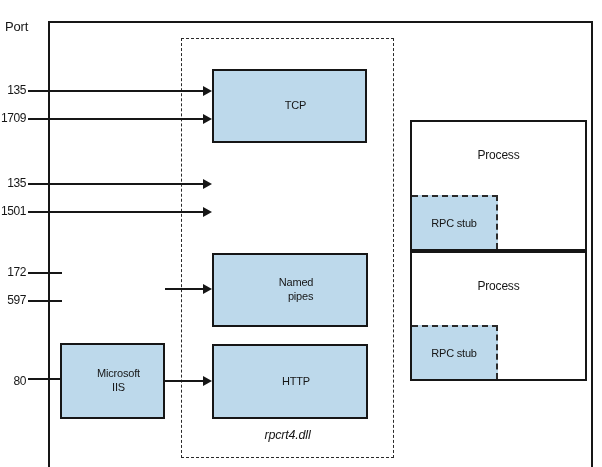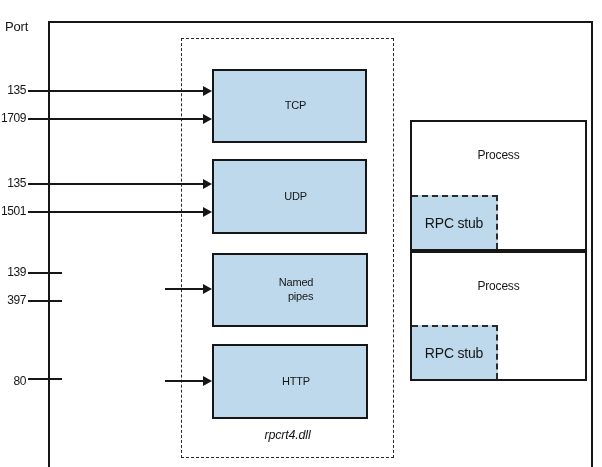--- a/index.html
+++ b/index.html
@@ -60,21 +60,21 @@
     position:absolute;left:0;top:26px;width:100%;
     text-align:center;font-size:12px;letter-spacing:-0.2px;
   }
   .rpc-stub{
     position:absolute;left:0;bottom:0;width:84px;height:52px;
     background:var(--box-fill);
     border-top:2px dashed #2a2a2a;
     border-right:2px dashed #2a2a2a;
     box-sizing:content-box;
     display:flex;align-items:center;justify-content:center;
-    font-size:14px;letter-spacing:-0.2px;
+    font-size:11px;letter-spacing:-0.2px;
   }
   .port-label{
     position:absolute;left:0;width:26px;
     text-align:right;font-size:12px;letter-spacing:-0.4px;
   }
   .hline{
     position:absolute;height:2px;background:var(--border-color);
   }
   .arrowhead{
     position:absolute;width:0;height:0;
@@ -89,25 +89,26 @@
 <div class="canvas">
 
   <div class="port-axis">Port</div>
 
   <div class="outer-box"></div>
 
   <div class="dashed-box"></div>
   <div class="dll-label">rpcrt4.dll</div>
 
   <div class="bluebox proto-tcp">TCP</div>
-  <div class="bluebox proto-udp">UDP</div>
   <div class="bluebox proto-named">Named
 pipes</div>
   <div class="bluebox proto-http">HTTP</div>
 
+  <div class="bluebox svc-iis">Microsoft
+IIS</div>
 
   <div class="process-box process-1">
     <div class="process-label">Process</div>
     <div class="rpc-stub">RPC stub</div>
   </div>
   <div class="process-box process-2">
     <div class="process-label">Process</div>
     <div class="rpc-stub">RPC stub</div>
   </div>
 
@@ -120,24 +121,24 @@
   <div class="arrowhead" style="left:203px;top:98px"></div>
 
   <div class="port-label" style="top:160px">135</div>
   <div class="hline" style="left:28px;top:167px;width:176px"></div>
   <div class="arrowhead" style="left:203px;top:163px"></div>
 
   <div class="port-label" style="top:188px">1501</div>
   <div class="hline" style="left:28px;top:195px;width:176px"></div>
   <div class="arrowhead" style="left:203px;top:191px"></div>
 
-  <div class="port-label" style="top:249px">139</div>
+  <div class="port-label" style="top:249px">172</div>
   <div class="hline" style="left:28px;top:256px;width:34px"></div>
 
-  <div class="port-label" style="top:277px">397</div>
+  <div class="port-label" style="top:277px">597</div>
   <div class="hline" style="left:28px;top:284px;width:34px"></div>
 
   <div class="port-label" style="top:358px">80</div>
   <div class="hline" style="left:28px;top:362px;width:34px"></div>
 
   <div class="hline" style="left:165px;top:272px;width:40px"></div>
   <div class="arrowhead" style="left:203px;top:268px"></div>
 
   <div class="hline" style="left:165px;top:364px;width:40px"></div>
   <div class="arrowhead" style="left:203px;top:360px"></div>

